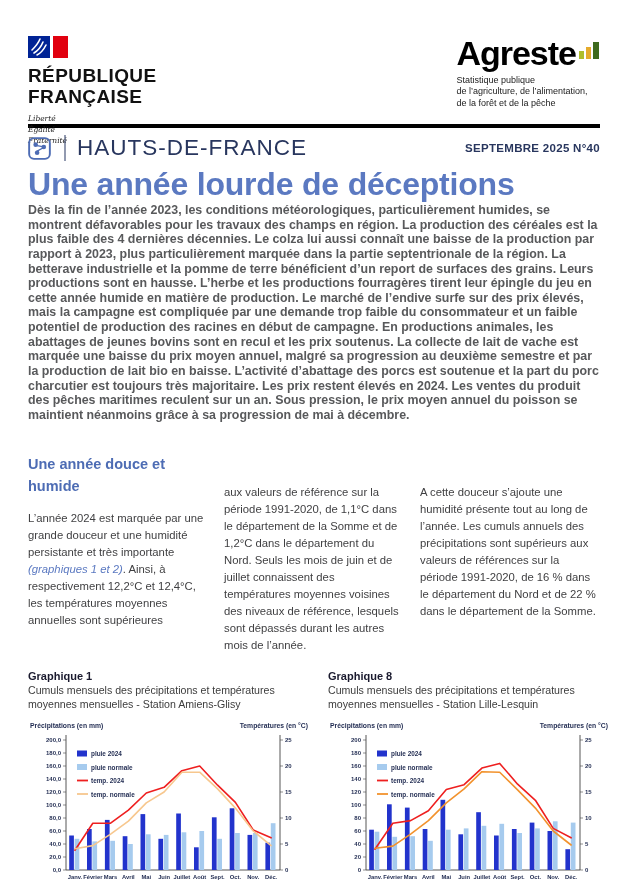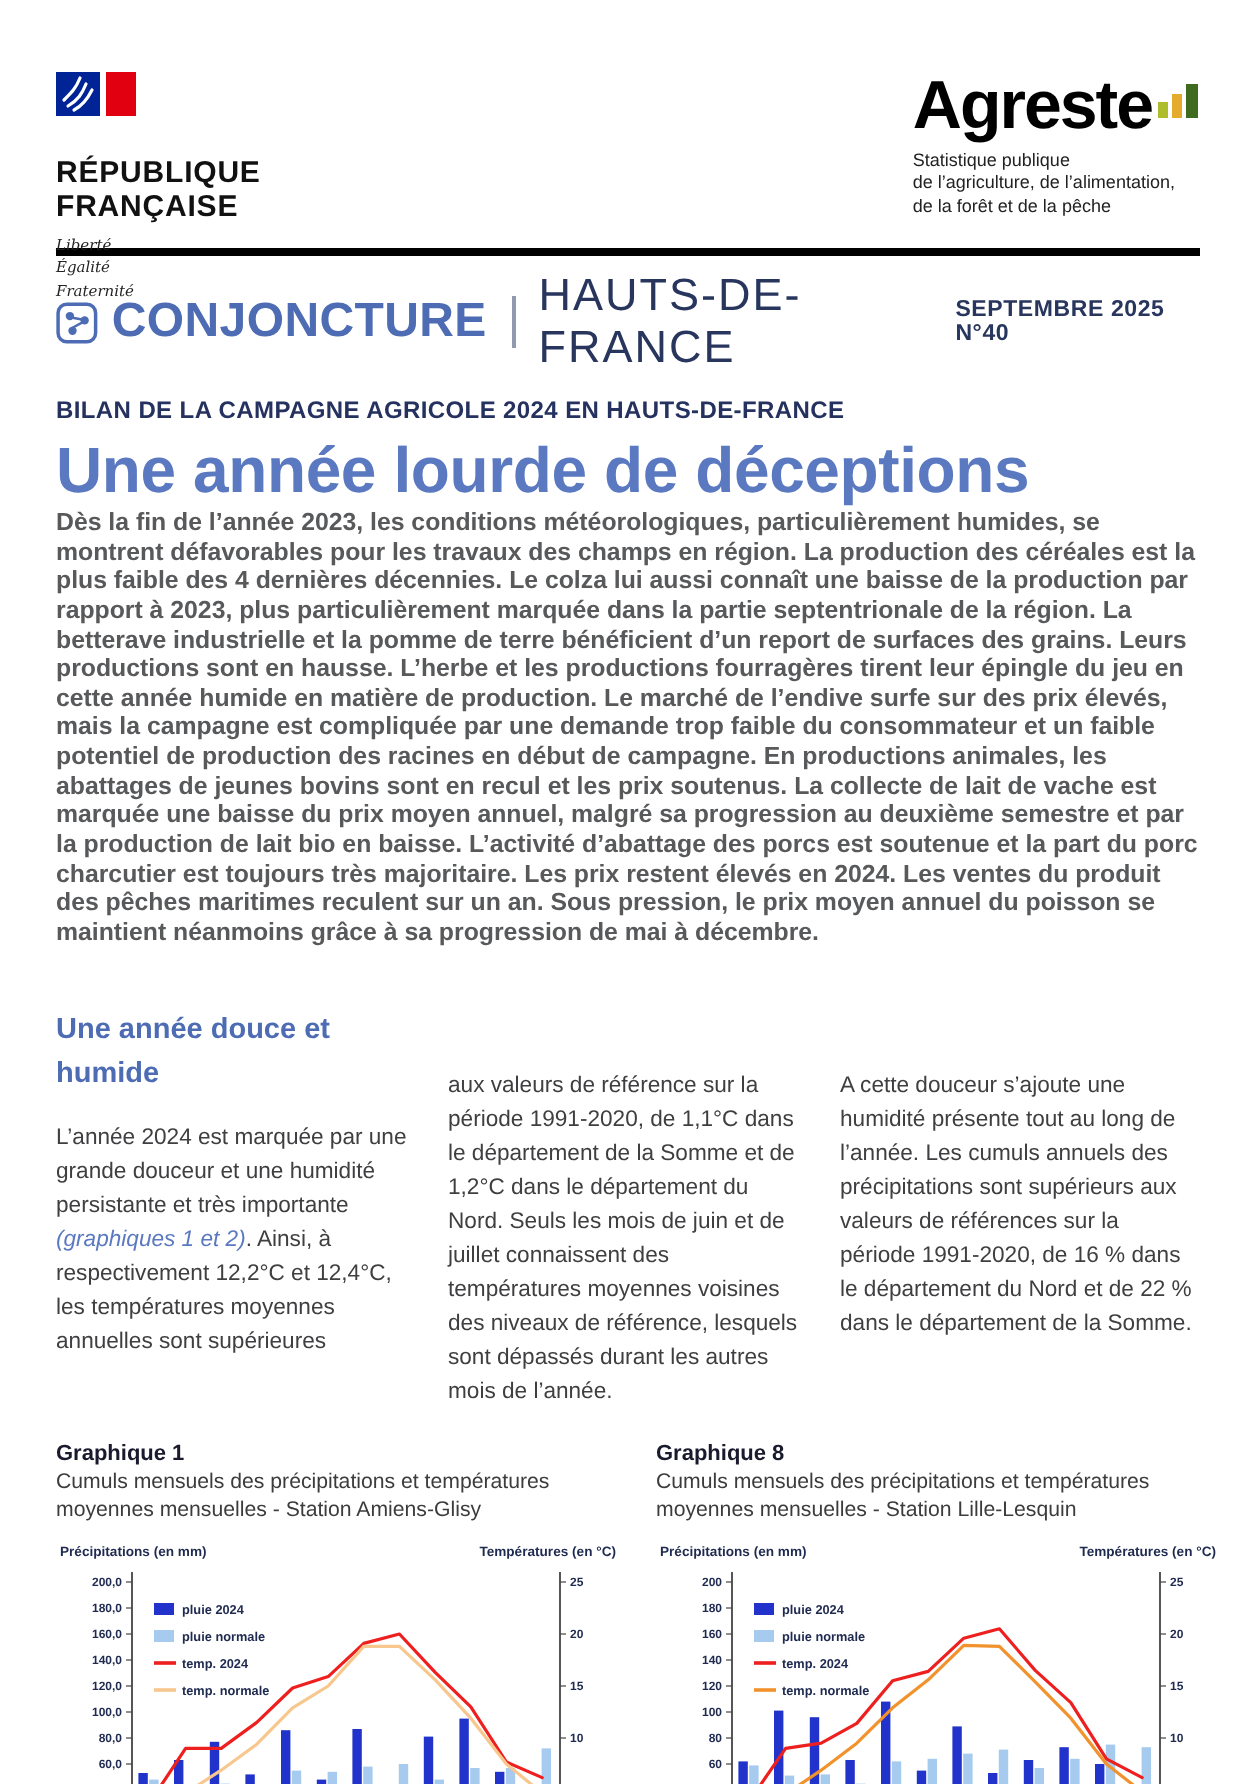--- a/index.html
+++ b/index.html
@@ -4,21 +4,21 @@
 <style>
   html,body{margin:0;padding:0;}
   body{
     width:628px;height:892px;overflow:hidden;background:#ffffff;
     font-family:"Liberation Sans",sans-serif;color:#3f3f41;position:relative;
   }
   .page{padding:36px 28px 0 28px;}
 
   
   .hdr{display:flex;justify-content:space-between;align-items:flex-start;height:86px;}
-  .marianne .rf{font-weight:800;font-size:15px;line-height:1.1;letter-spacing:.4px;color:#111;margin-top:16px;}
+  .marianne .rf{font-weight:800;font-size:19px;line-height:1.1;letter-spacing:.4px;color:#111;margin-top:4px;}
   .marianne .motto{font-family:"DejaVu Serif",serif;font-style:italic;font-size:7.5px;line-height:1.5;color:#222;margin-top:5px;}
   .agreste{text-align:left;margin-top:2px;}
   .agreste-line{display:flex;align-items:center;}
   .agreste-word{font-weight:800;font-size:34px;line-height:.9;color:#000;letter-spacing:-1px;}
   .agreste-sub{font-size:9px;line-height:1.3;color:#222;margin-top:6px;}
 
   .rule{height:4px;background:#000;margin-top:2px;}
 
   
   .banner{display:flex;align-items:center;margin-top:7px;}
@@ -88,27 +88,25 @@
   <div class="rule"></div>
 
   <div class="banner">
     <svg width="23" height="23" viewBox="0 0 24 24">
       <rect x="1.2" y="1.2" width="21.6" height="21.6" rx="5" fill="none" stroke="#4d6cb4" stroke-width="2"></rect>
       <circle cx="8" cy="8" r="2.4" fill="#4d6cb4"></circle>
       <circle cx="16.5" cy="10.5" r="2.4" fill="#4d6cb4"></circle>
       <circle cx="9.5" cy="16.5" r="2.4" fill="#4d6cb4"></circle>
       <path d="M9.5 9 L15 10 M9 15 L15.5 11.5" stroke="#4d6cb4" stroke-width="1.4"></path>
     </svg>
-    <span class="brand">CONJONCTURE</span>
     <span class="sep"></span>
     <span class="region">HAUTS-DE-FRANCE</span>
     <span class="issue">SEPTEMBRE 2025 N°40</span>
   </div>
 
-  <div class="kicker">BILAN DE LA CAMPAGNE AGRICOLE 2024 EN HAUTS-DE-FRANCE</div>
   <h1 class="title" style="margin:5px 0 0 0">Une année lourde de déceptions</h1>
 
   <p class="lead">Dès la fin de l’année 2023, les conditions météorologiques, particulièrement humides, se montrent défavorables pour les travaux des champs en région. La production des céréales est la plus faible des 4 dernières décennies. Le colza lui aussi connaît une baisse de la production par rapport à 2023, plus particulièrement marquée dans la partie septentrionale de la région. La betterave industrielle et la pomme de terre bénéficient d’un report de surfaces des grains. Leurs productions sont en hausse. L’herbe et les productions fourragères tirent leur épingle du jeu en cette année humide en matière de production. Le marché de l’endive surfe sur des prix élevés, mais la campagne est compliquée par une demande trop faible du consommateur et un faible potentiel de production des racines en début de campagne. En productions animales, les abattages de jeunes bovins sont en recul et les prix soutenus. La collecte de lait de vache est marquée une baisse du prix moyen annuel, malgré sa progression au deuxième semestre et par la production de lait bio en baisse. L’activité d’abattage des porcs est soutenue et la part du porc charcutier est toujours très majoritaire. Les prix restent élevés en 2024. Les ventes du produit des pêches maritimes reculent sur un an. Sous pression, le prix moyen annuel du poisson se maintient néanmoins grâce à sa progression de mai à décembre.</p>
 
   <div class="cols">
     <div class="col">
       <h2 class="sec-head">Une année douce et humide</h2>
       <span>L’année 2024 est marquée par une grande douceur et une humidité persistante et très importante </span><span class="graph-link">(graphiques 1 et 2)</span><span>. Ainsi, à respectivement 12,2°C et 12,4°C, les températures moyennes annuelles sont supérieures</span>
     </div>
     <div class="col" style="padding-top:30px">

